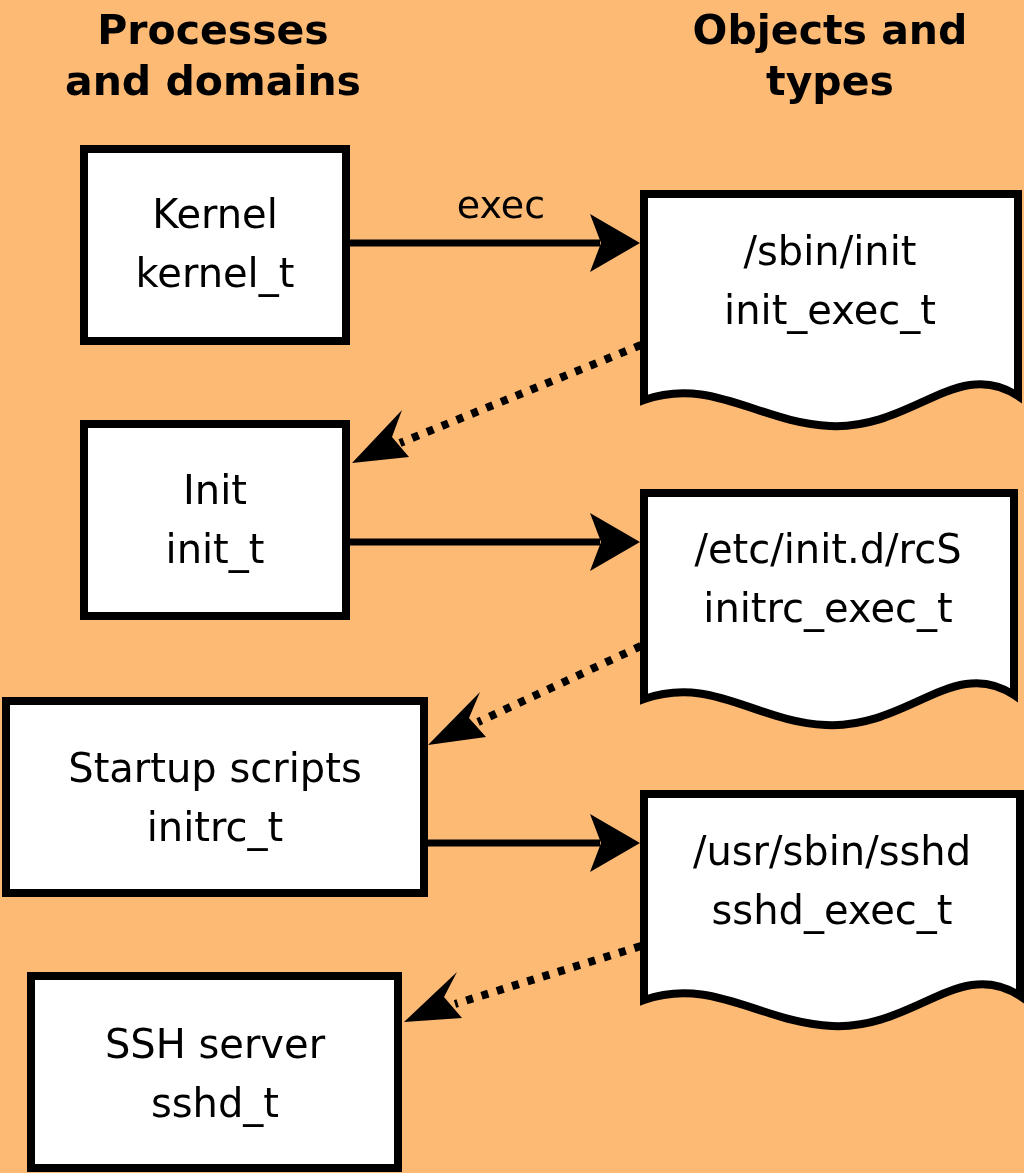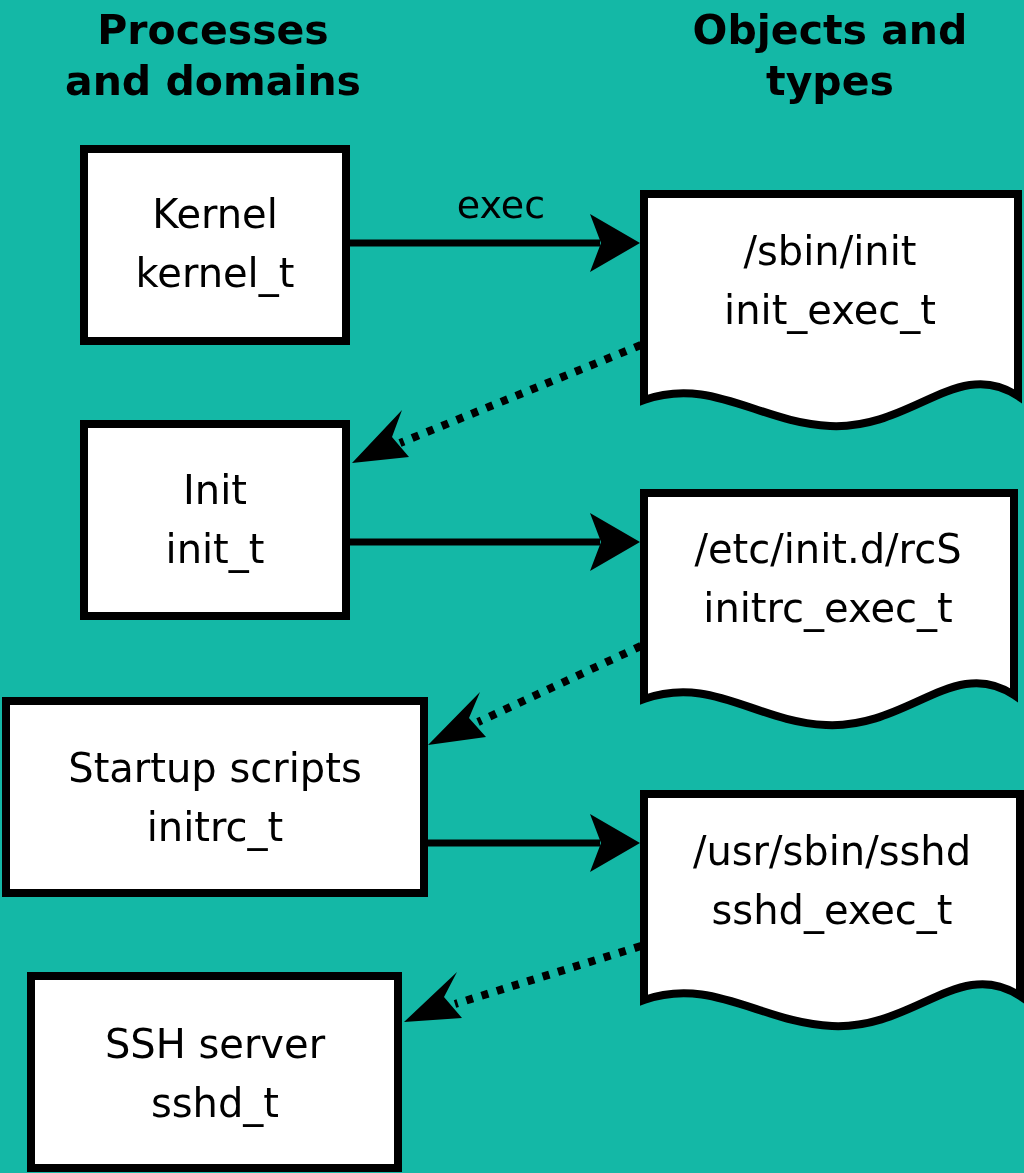--- a/index.html
+++ b/index.html
@@ -8,21 +8,21 @@
     padding: 0;
     background: #ffffff;
   }
   body {
     font-family: "DejaVu Sans", sans-serif;
   }
   #stage {
     position: relative;
     width: 1024px;
     height: 1173px;
-    background: #14b8a6;
+    background: #fdba74;
     overflow: hidden;
   }
   #diagram-svg {
     position: absolute;
     left: 0;
     top: 0;
     width: 1024px;
     height: 1173px;
     display: block;
   }

